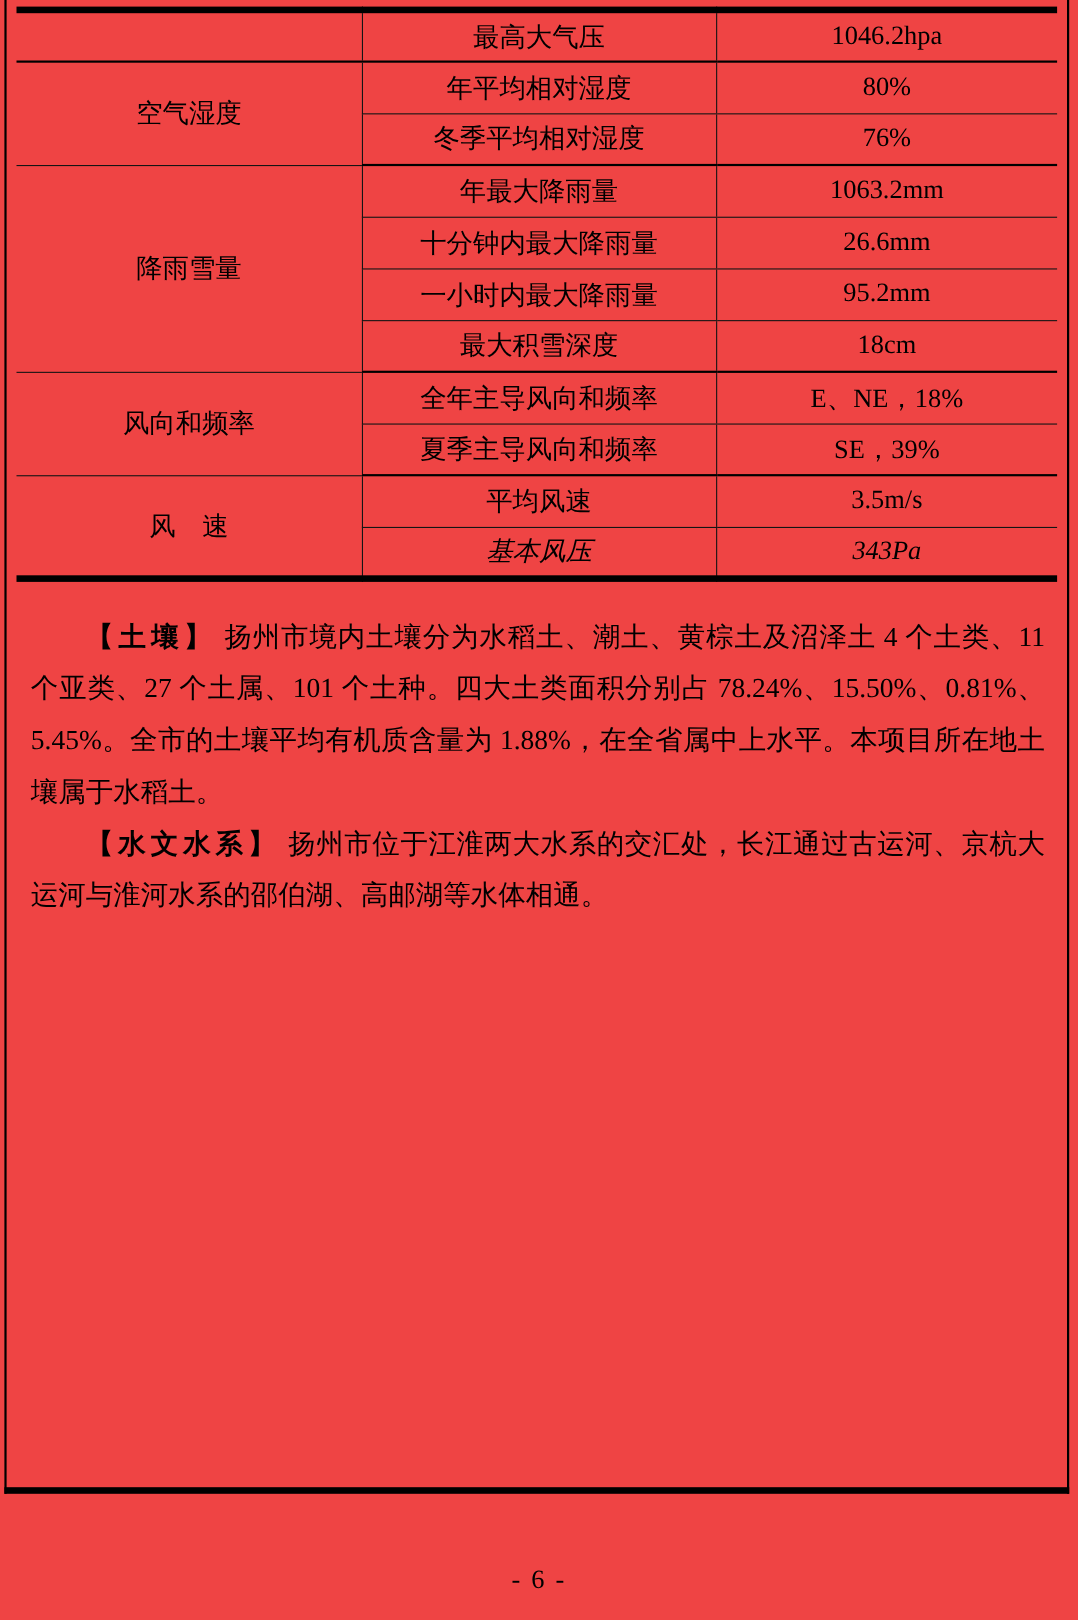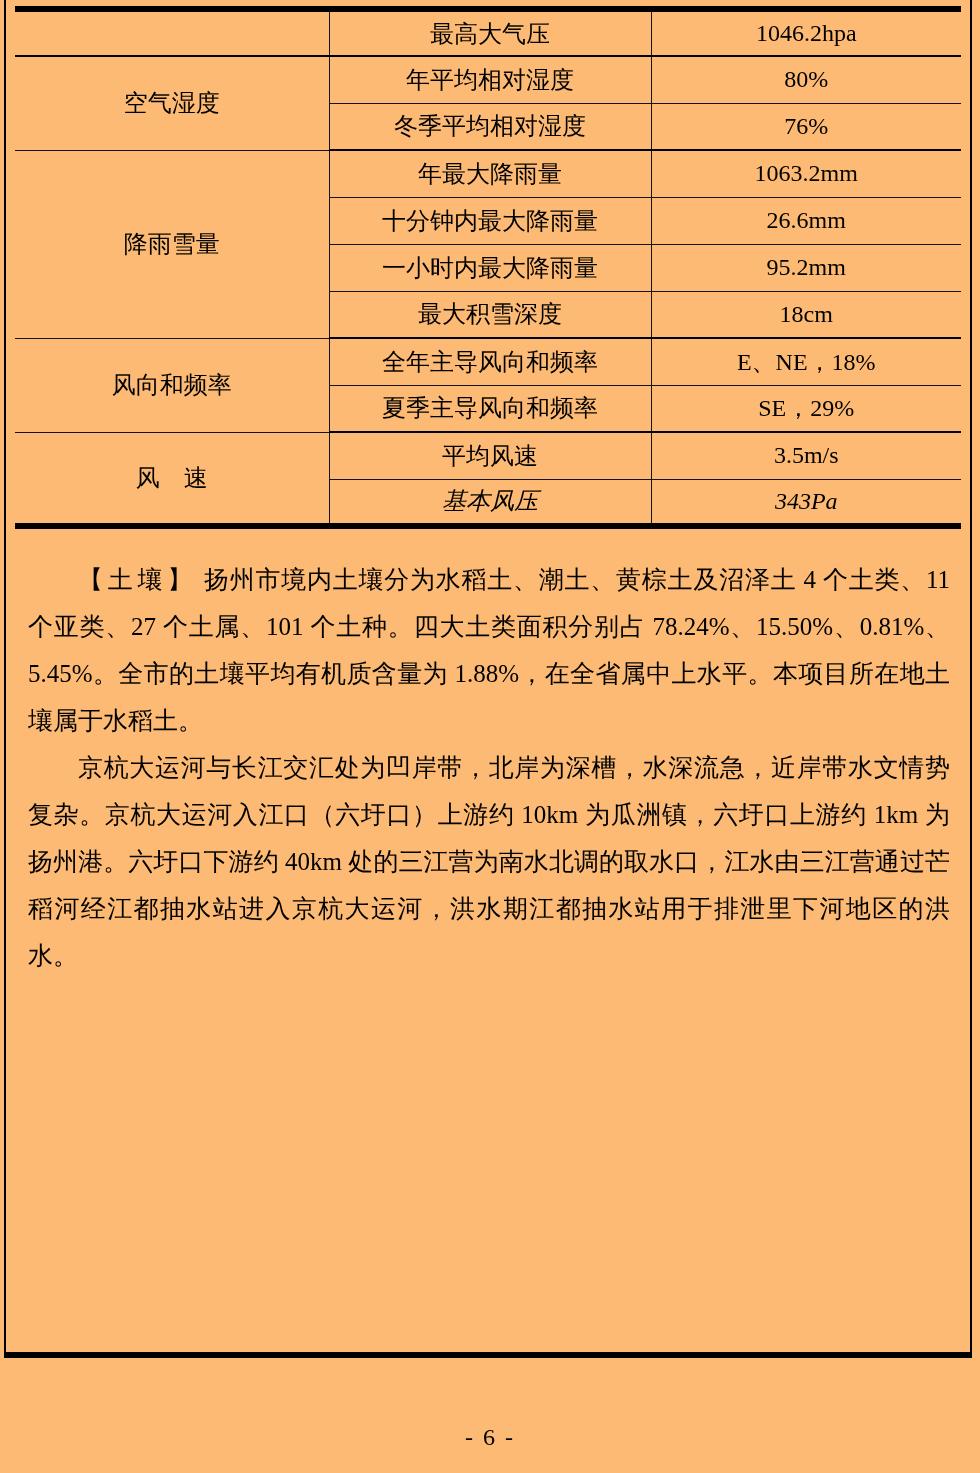--- a/index.html
+++ b/index.html
@@ -5,21 +5,21 @@
   * { margin: 0; padding: 0; box-sizing: border-box; }
   html, body { background: #ffffff; }
   body {
     width: 980px; height: 1473px;
     font-family: "Liberation Serif", "DejaVu Serif", serif;
     color: #000;
   }
   .page {
     position: relative;
     width: 980px; height: 1473px;
-    background: #fdba74;
+    background: #ef4444;
     overflow: hidden;
   }
   
   .frame {
     position: absolute;
     left: 4px; top: 0;
     width: 968px; height: 1358px;
     border-left: 2.5px solid #000;
     border-right: 2.5px solid #000;
     border-bottom: 6px solid #000;
@@ -49,21 +49,21 @@
   .textblock {
     margin: 27px 20px 0 22px;
   }
   .textblock p {
     font-size: 25px;
     line-height: 47px;
     text-align: justify;
     text-indent: 50px;
   }
   .lead {
-    font-weight: normal;
+    font-weight: bold;
     letter-spacing: 4px;
     margin-right: 7px;
   }
   .pageno {
     position: absolute;
     left: 0; top: 1424px;
     width: 100%;
     text-align: center;
     font-size: 24px;
     letter-spacing: 2px;
@@ -116,36 +116,36 @@
           <td class="cell-value">18cm</td>
         </tr>
 
         <tr>
           <td class="cell-group" rowspan="2">风向和频率</td>
           <td class="cell-item">全年主导风向和频率</td>
           <td class="cell-value">E、NE，18%</td>
         </tr>
         <tr class="gend">
           <td class="cell-item">夏季主导风向和频率</td>
-          <td class="cell-value">SE，29%</td>
+          <td class="cell-value">SE，39%</td>
         </tr>
 
         <tr>
           <td class="cell-group" rowspan="2">风　速</td>
           <td class="cell-item">平均风速</td>
           <td class="cell-value">3.5m/s</td>
         </tr>
         <tr>
           <td class="cell-item">基本风压</td>
           <td class="cell-value">343Pa</td>
         </tr>
       </tbody>
     </table>
 
     <div class="textblock">
       <p><b class="lead">【土壤】</b><span>扬州市境内土壤分为水稻土、潮土、黄棕土及沼泽土 4 个土类、11 个亚类、27 个土属、101 个土种。四大土类面积分别占 78.24%、15.50%、0.81%、5.45%。全市的土壤平均有机质含量为 1.88%，在全省属中上水平。本项目所在地土壤属于水稻土。</span></p>
-      <p><span>京杭大运河与长江交汇处为凹岸带，北岸为深槽，水深流急，近岸带水文情势复杂。京杭大运河入江口（六圩口）上游约 10km 为瓜洲镇，六圩口上游约 1km 为扬州港。六圩口下游约 40km 处的三江营为南水北调的取水口，江水由三江营通过芒稻河经江都抽水站进入京杭大运河，洪水期江都抽水站用于排泄里下河地区的洪水。</span></p>
+      <p><b class="lead">【水文水系】</b><span>扬州市位于江淮两大水系的交汇处，长江通过古运河、京杭大运河与淮河水系的邵伯湖、高邮湖等水体相通。</span></p>
     </div>
 
   </div>
 
   <div class="pageno">- 6 -</div>
 </div>
 
 </body></html>

